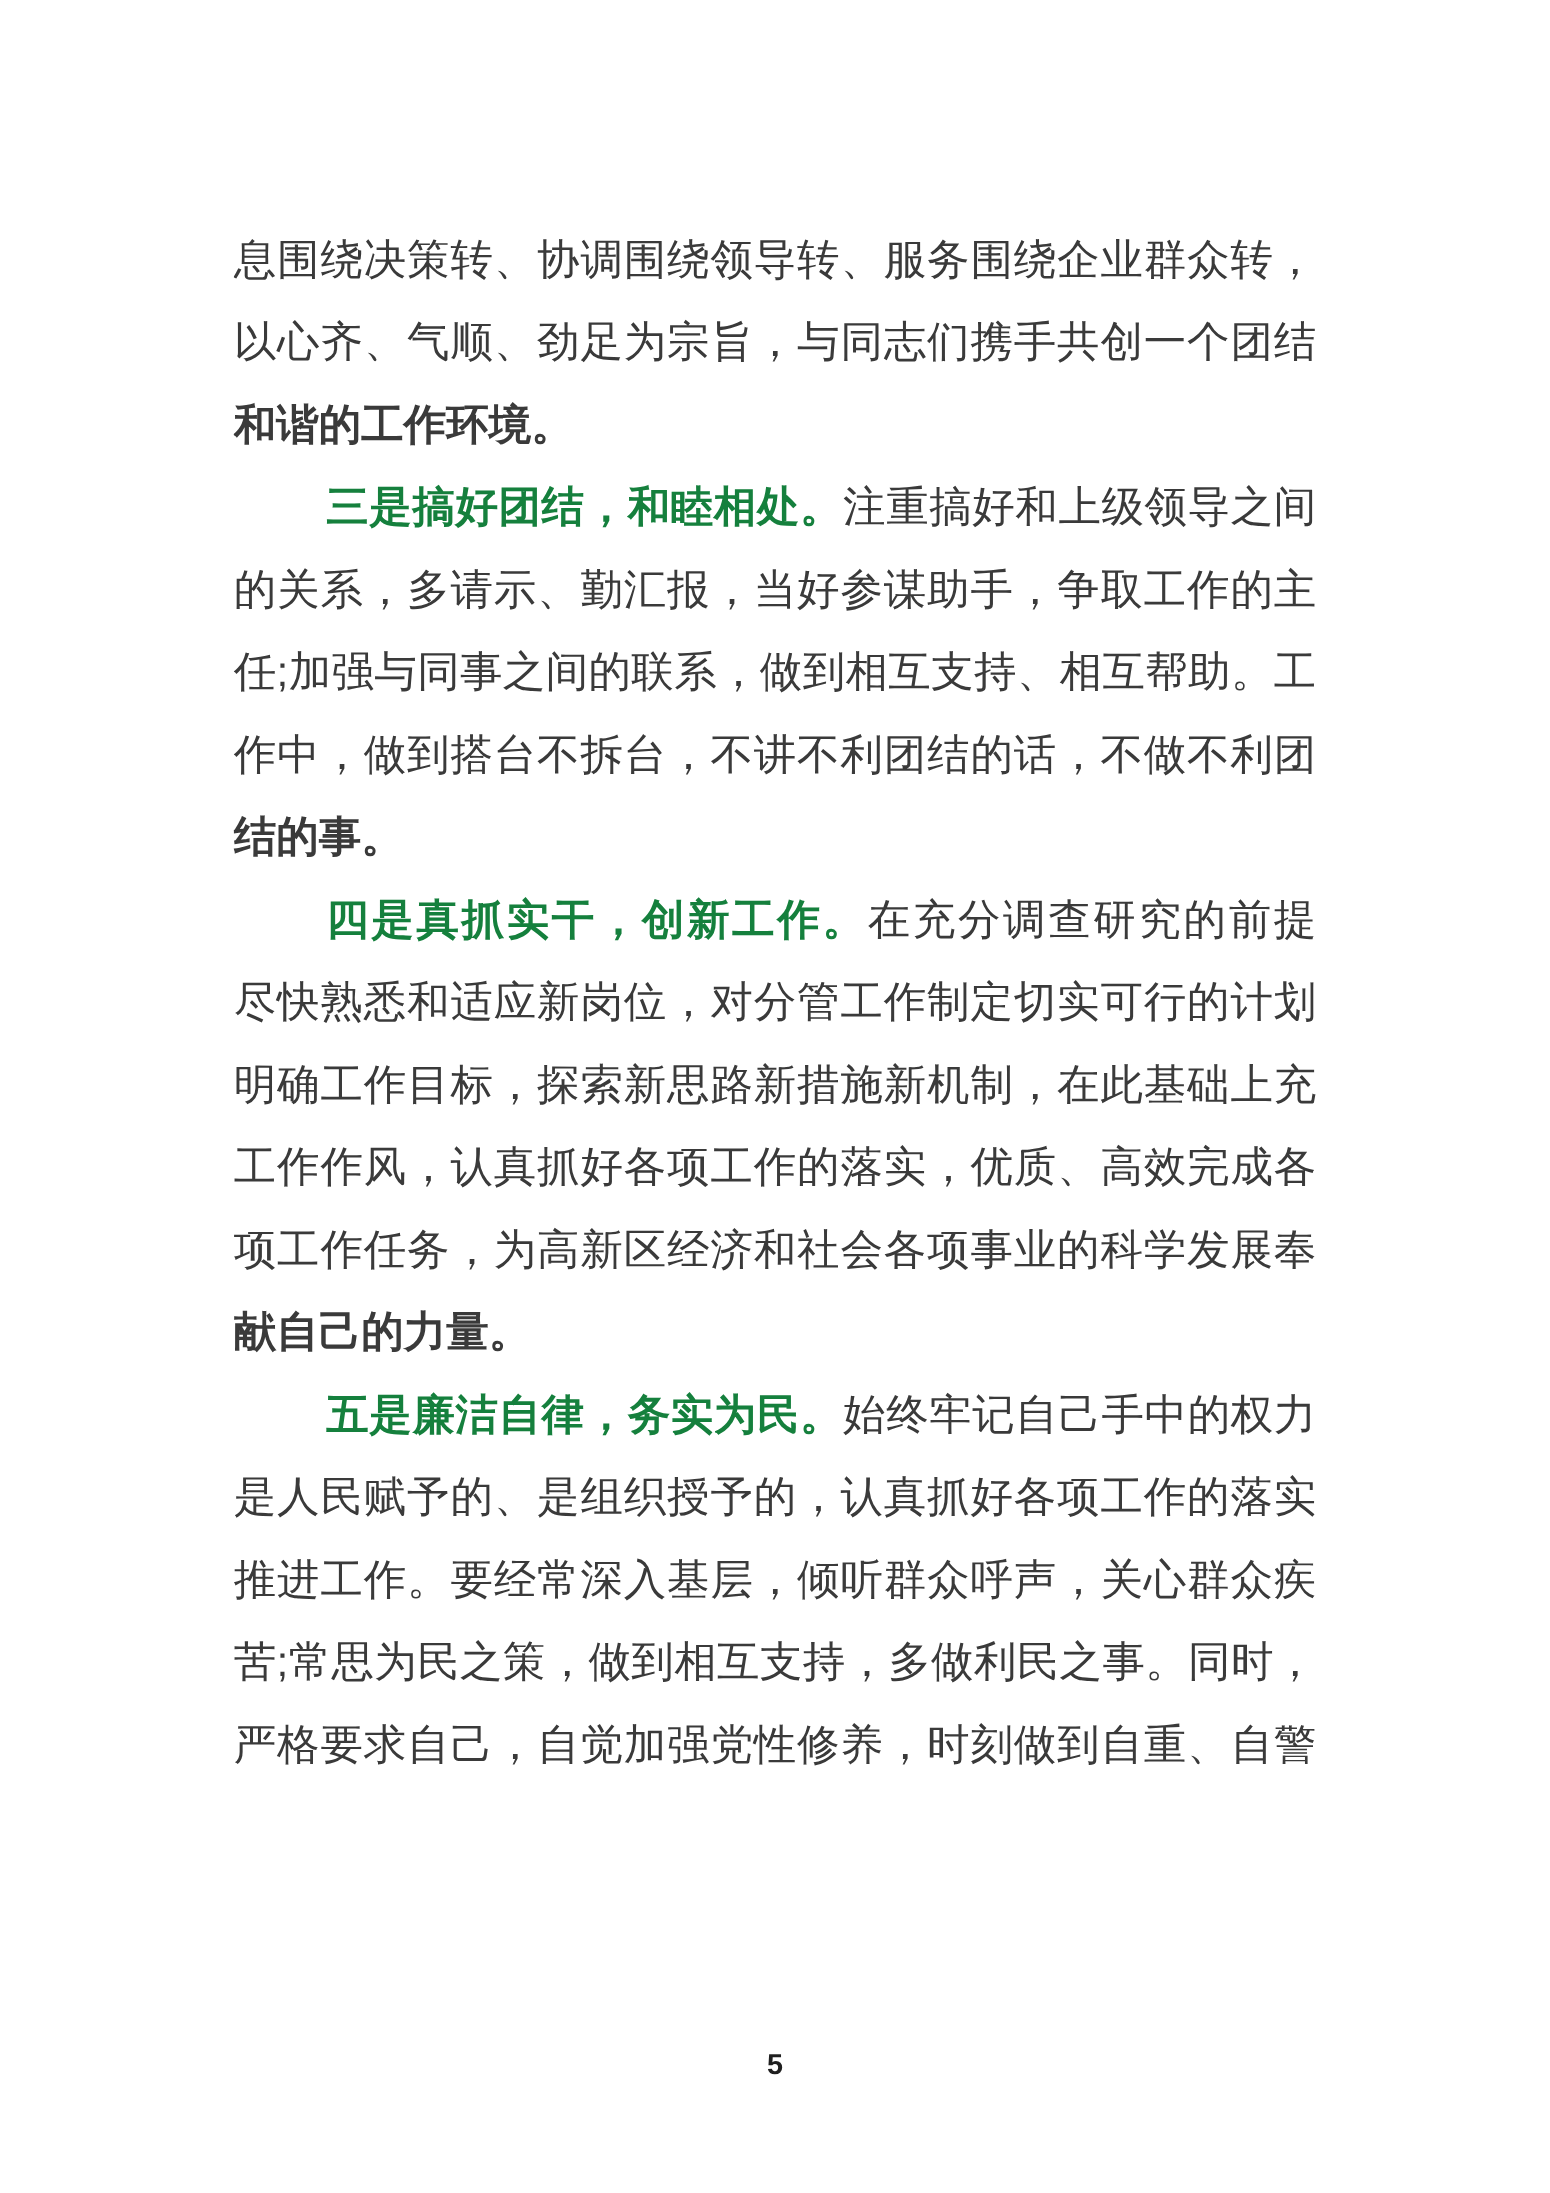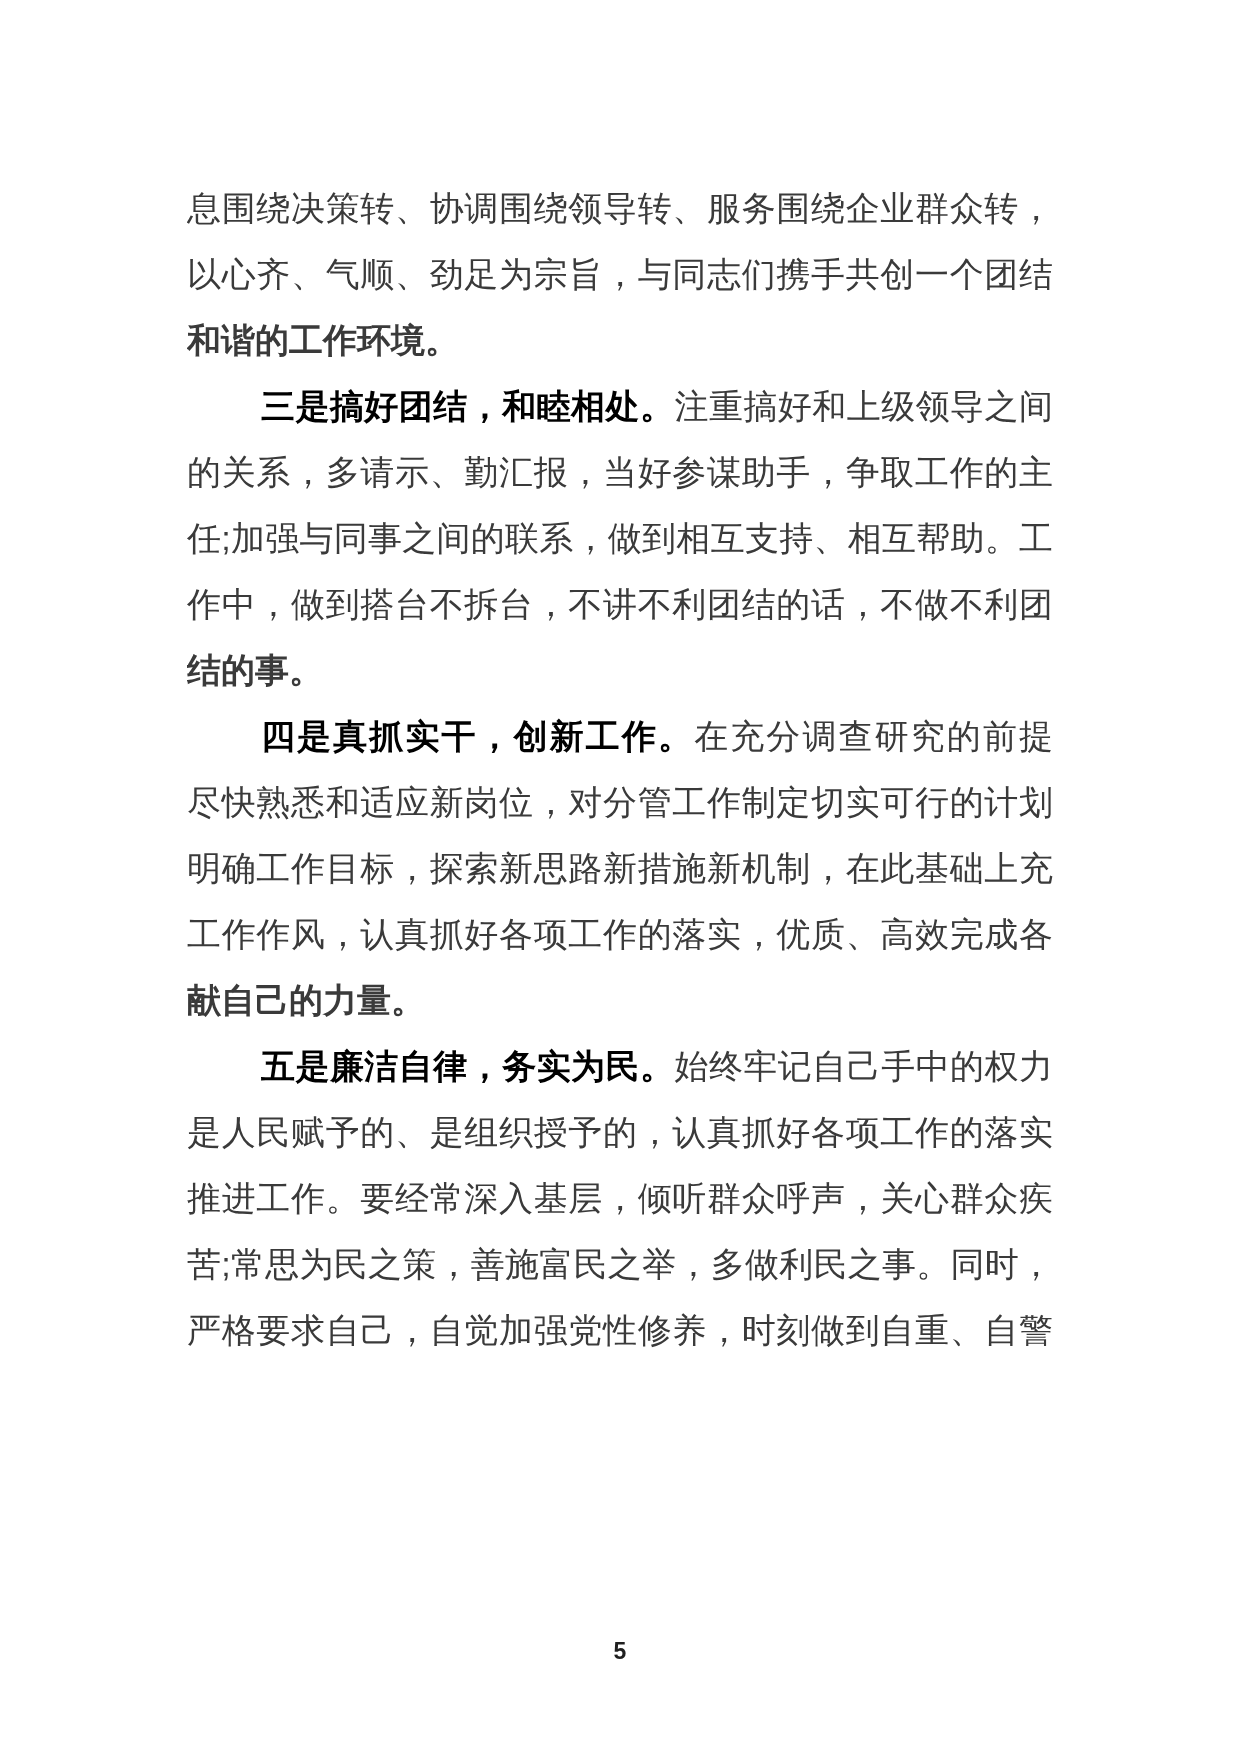--- a/index.html
+++ b/index.html
@@ -38,21 +38,21 @@
   }
   .line.end {
     text-align-last: left;
     font-weight: bold;
   }
   .line.indent {
     text-indent: 74px;
   }
   .lead {
     font-weight: bold;
-    color: #000000;
+    color: #15803d;
   }
   #footer {
     position: absolute;
     left: 0;
     top: 1626px;
     width: 1240px;
     text-align: center;
   }
   #footer .num {
     font-size: 23px;
@@ -71,23 +71,24 @@
       <div class="line end"><span>和谐的工作环境。</span></div>
       <div class="line indent"><span class="lead">三是搞好团结，和睦相处。</span><span>注重搞好和上级领导之间</span></div>
       <div class="line"><span>的关系，多请示、勤汇报，当好参谋助手，争取工作的主</span></div>
       <div class="line"><span>任;加强与同事之间的联系，做到相互支持、相互帮助。工</span></div>
       <div class="line"><span>作中，做到搭台不拆台，不讲不利团结的话，不做不利团</span></div>
       <div class="line end"><span>结的事。</span></div>
       <div class="line indent"><span class="lead">四是真抓实干，创新工作。</span><span>在充分调查研究的前提下，</span></div>
       <div class="line"><span>尽快熟悉和适应新岗位，对分管工作制定切实可行的计划</span></div>
       <div class="line"><span>明确工作目标，探索新思路新措施新机制，在此基础上充</span></div>
       <div class="line"><span>工作作风，认真抓好各项工作的落实，优质、高效完成各</span></div>
+      <div class="line"><span>项工作任务，为高新区经济和社会各项事业的科学发展奉</span></div>
       <div class="line end"><span>献自己的力量。</span></div>
       <div class="line indent"><span class="lead">五是廉洁自律，务实为民。</span><span>始终牢记自己手中的权力</span></div>
       <div class="line"><span>是人民赋予的、是组织授予的，认真抓好各项工作的落实</span></div>
       <div class="line"><span>推进工作。要经常深入基层，倾听群众呼声，关心群众疾</span></div>
-      <div class="line"><span>苦;常思为民之策，善施富民之举，多做利民之事。同时，</span></div>
+      <div class="line"><span>苦;常思为民之策，做到相互支持，多做利民之事。同时，</span></div>
       <div class="line"><span>严格要求自己，自觉加强党性修养，时刻做到自重、自警</span></div>
     </div>
   <div id="footer">
     <span class="num">5</span>
   </div>
 </div>
 
 </body></html>

